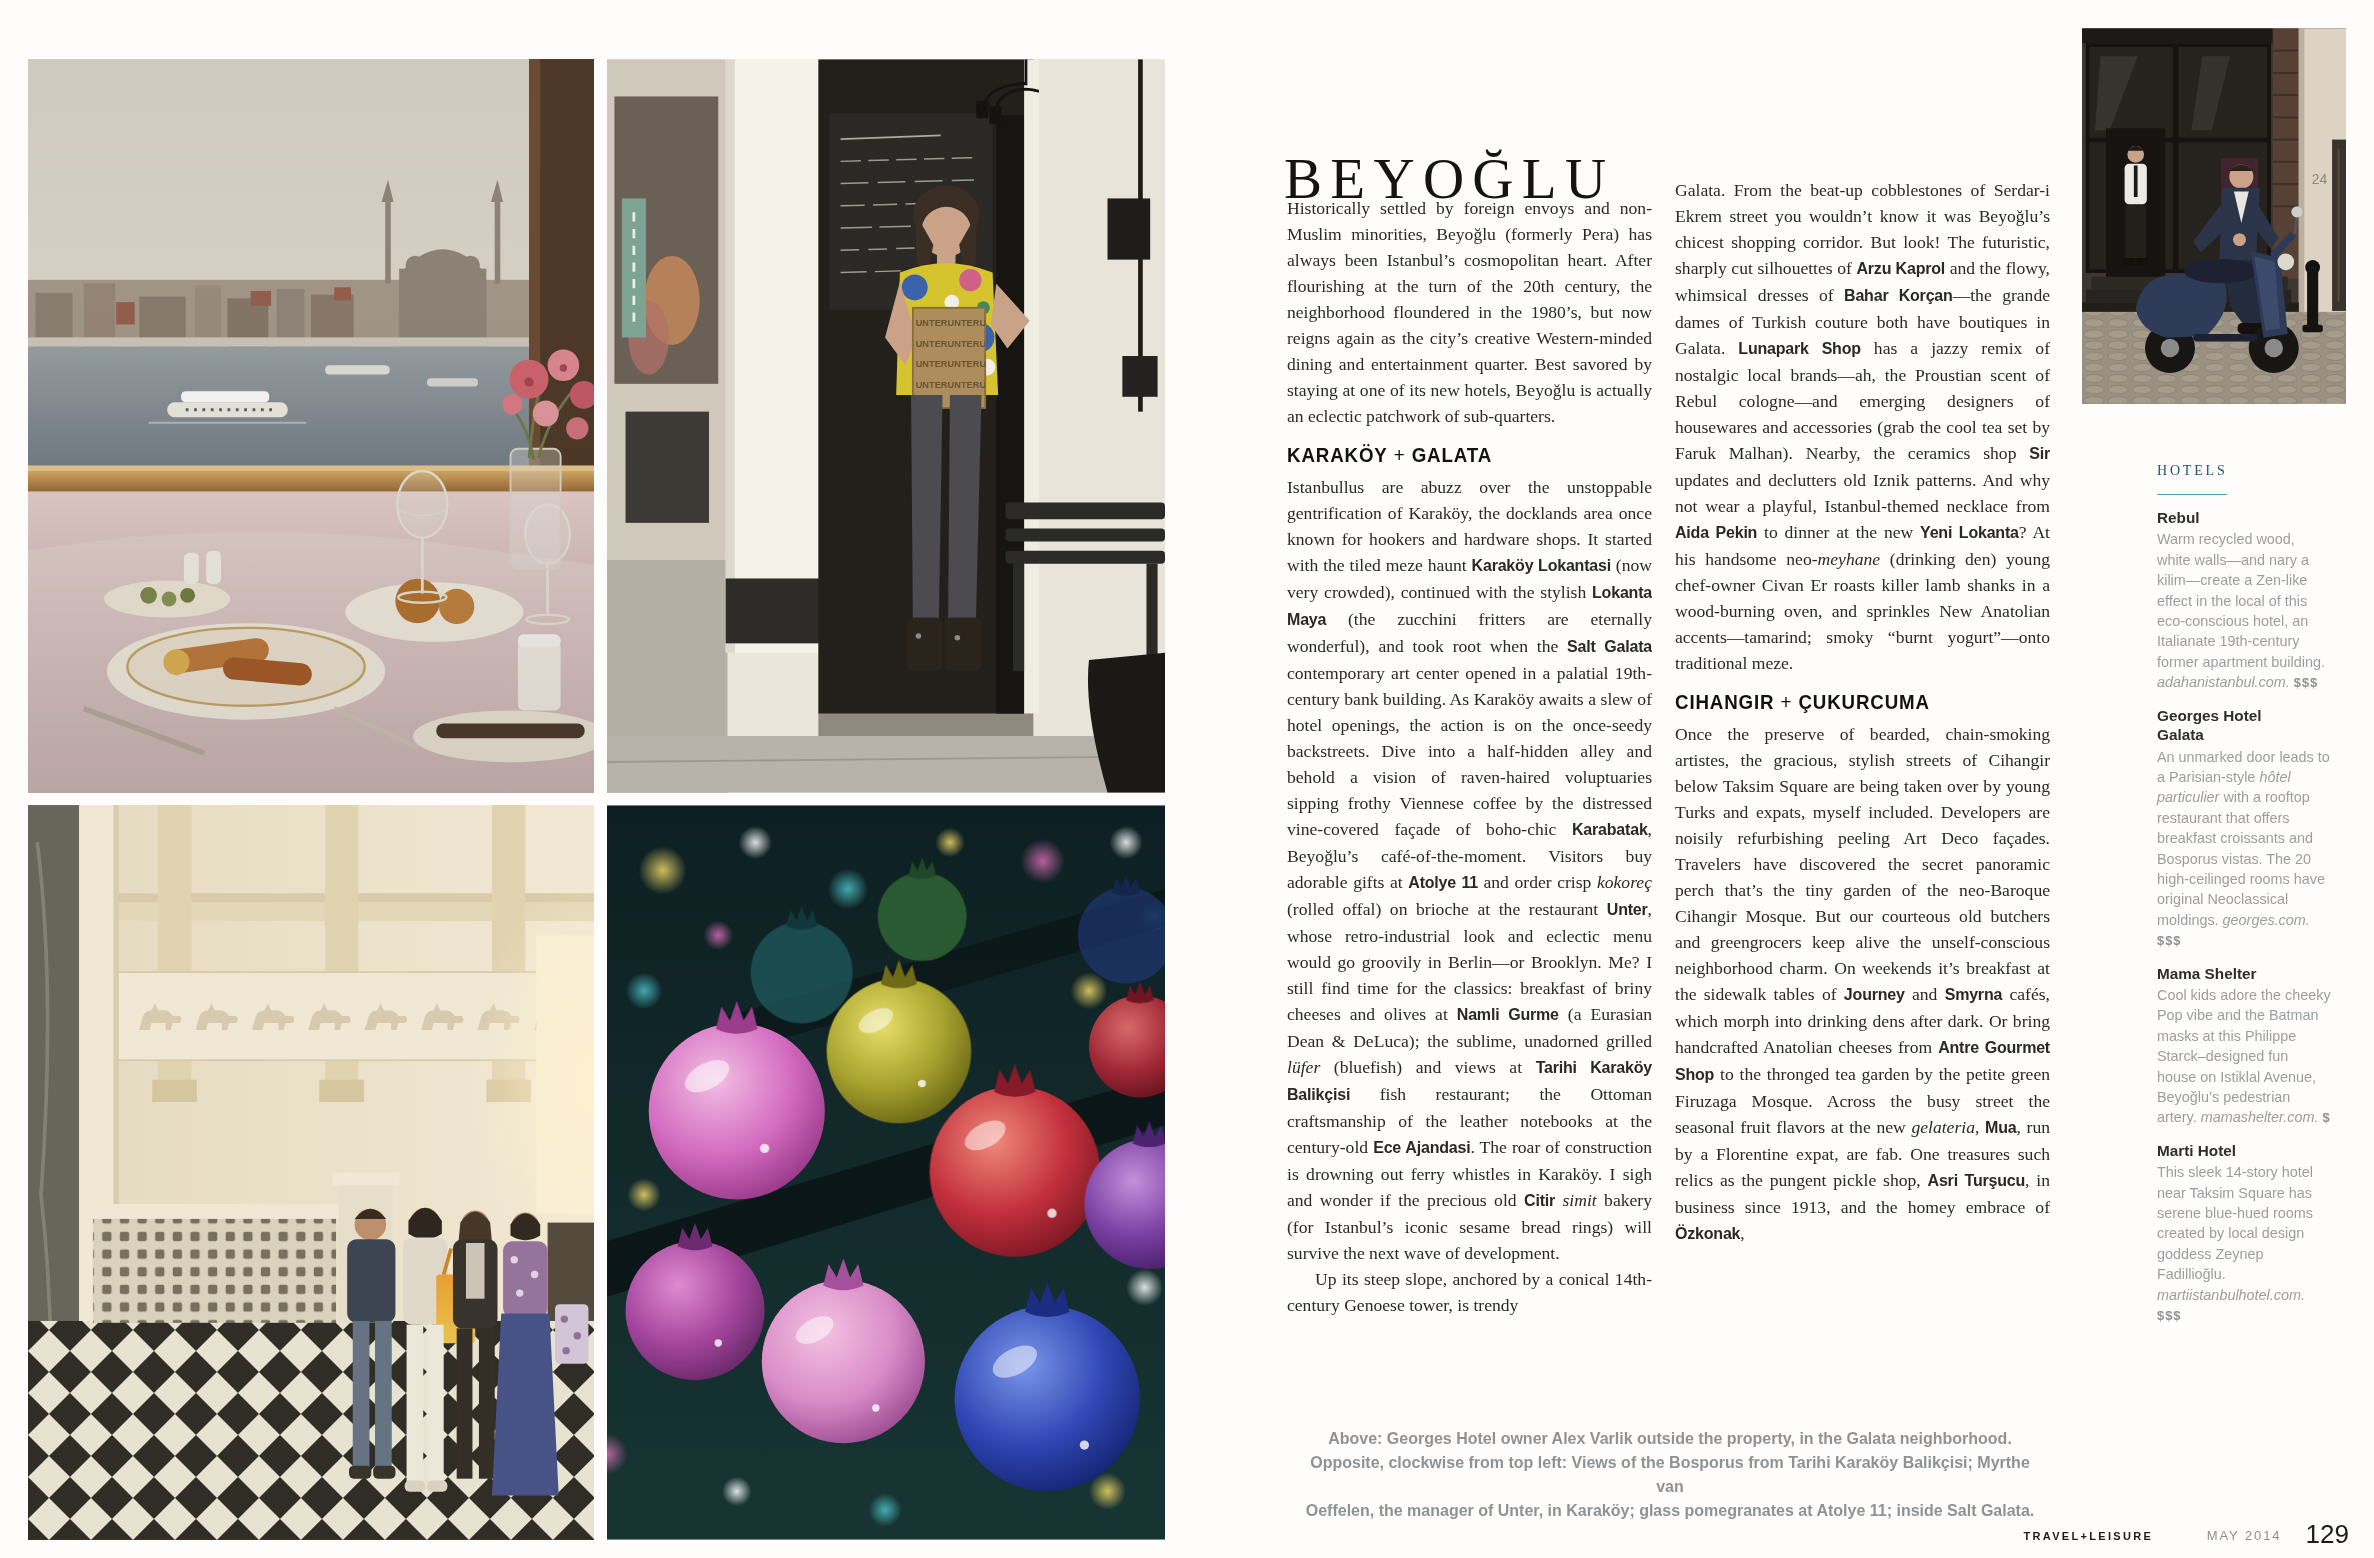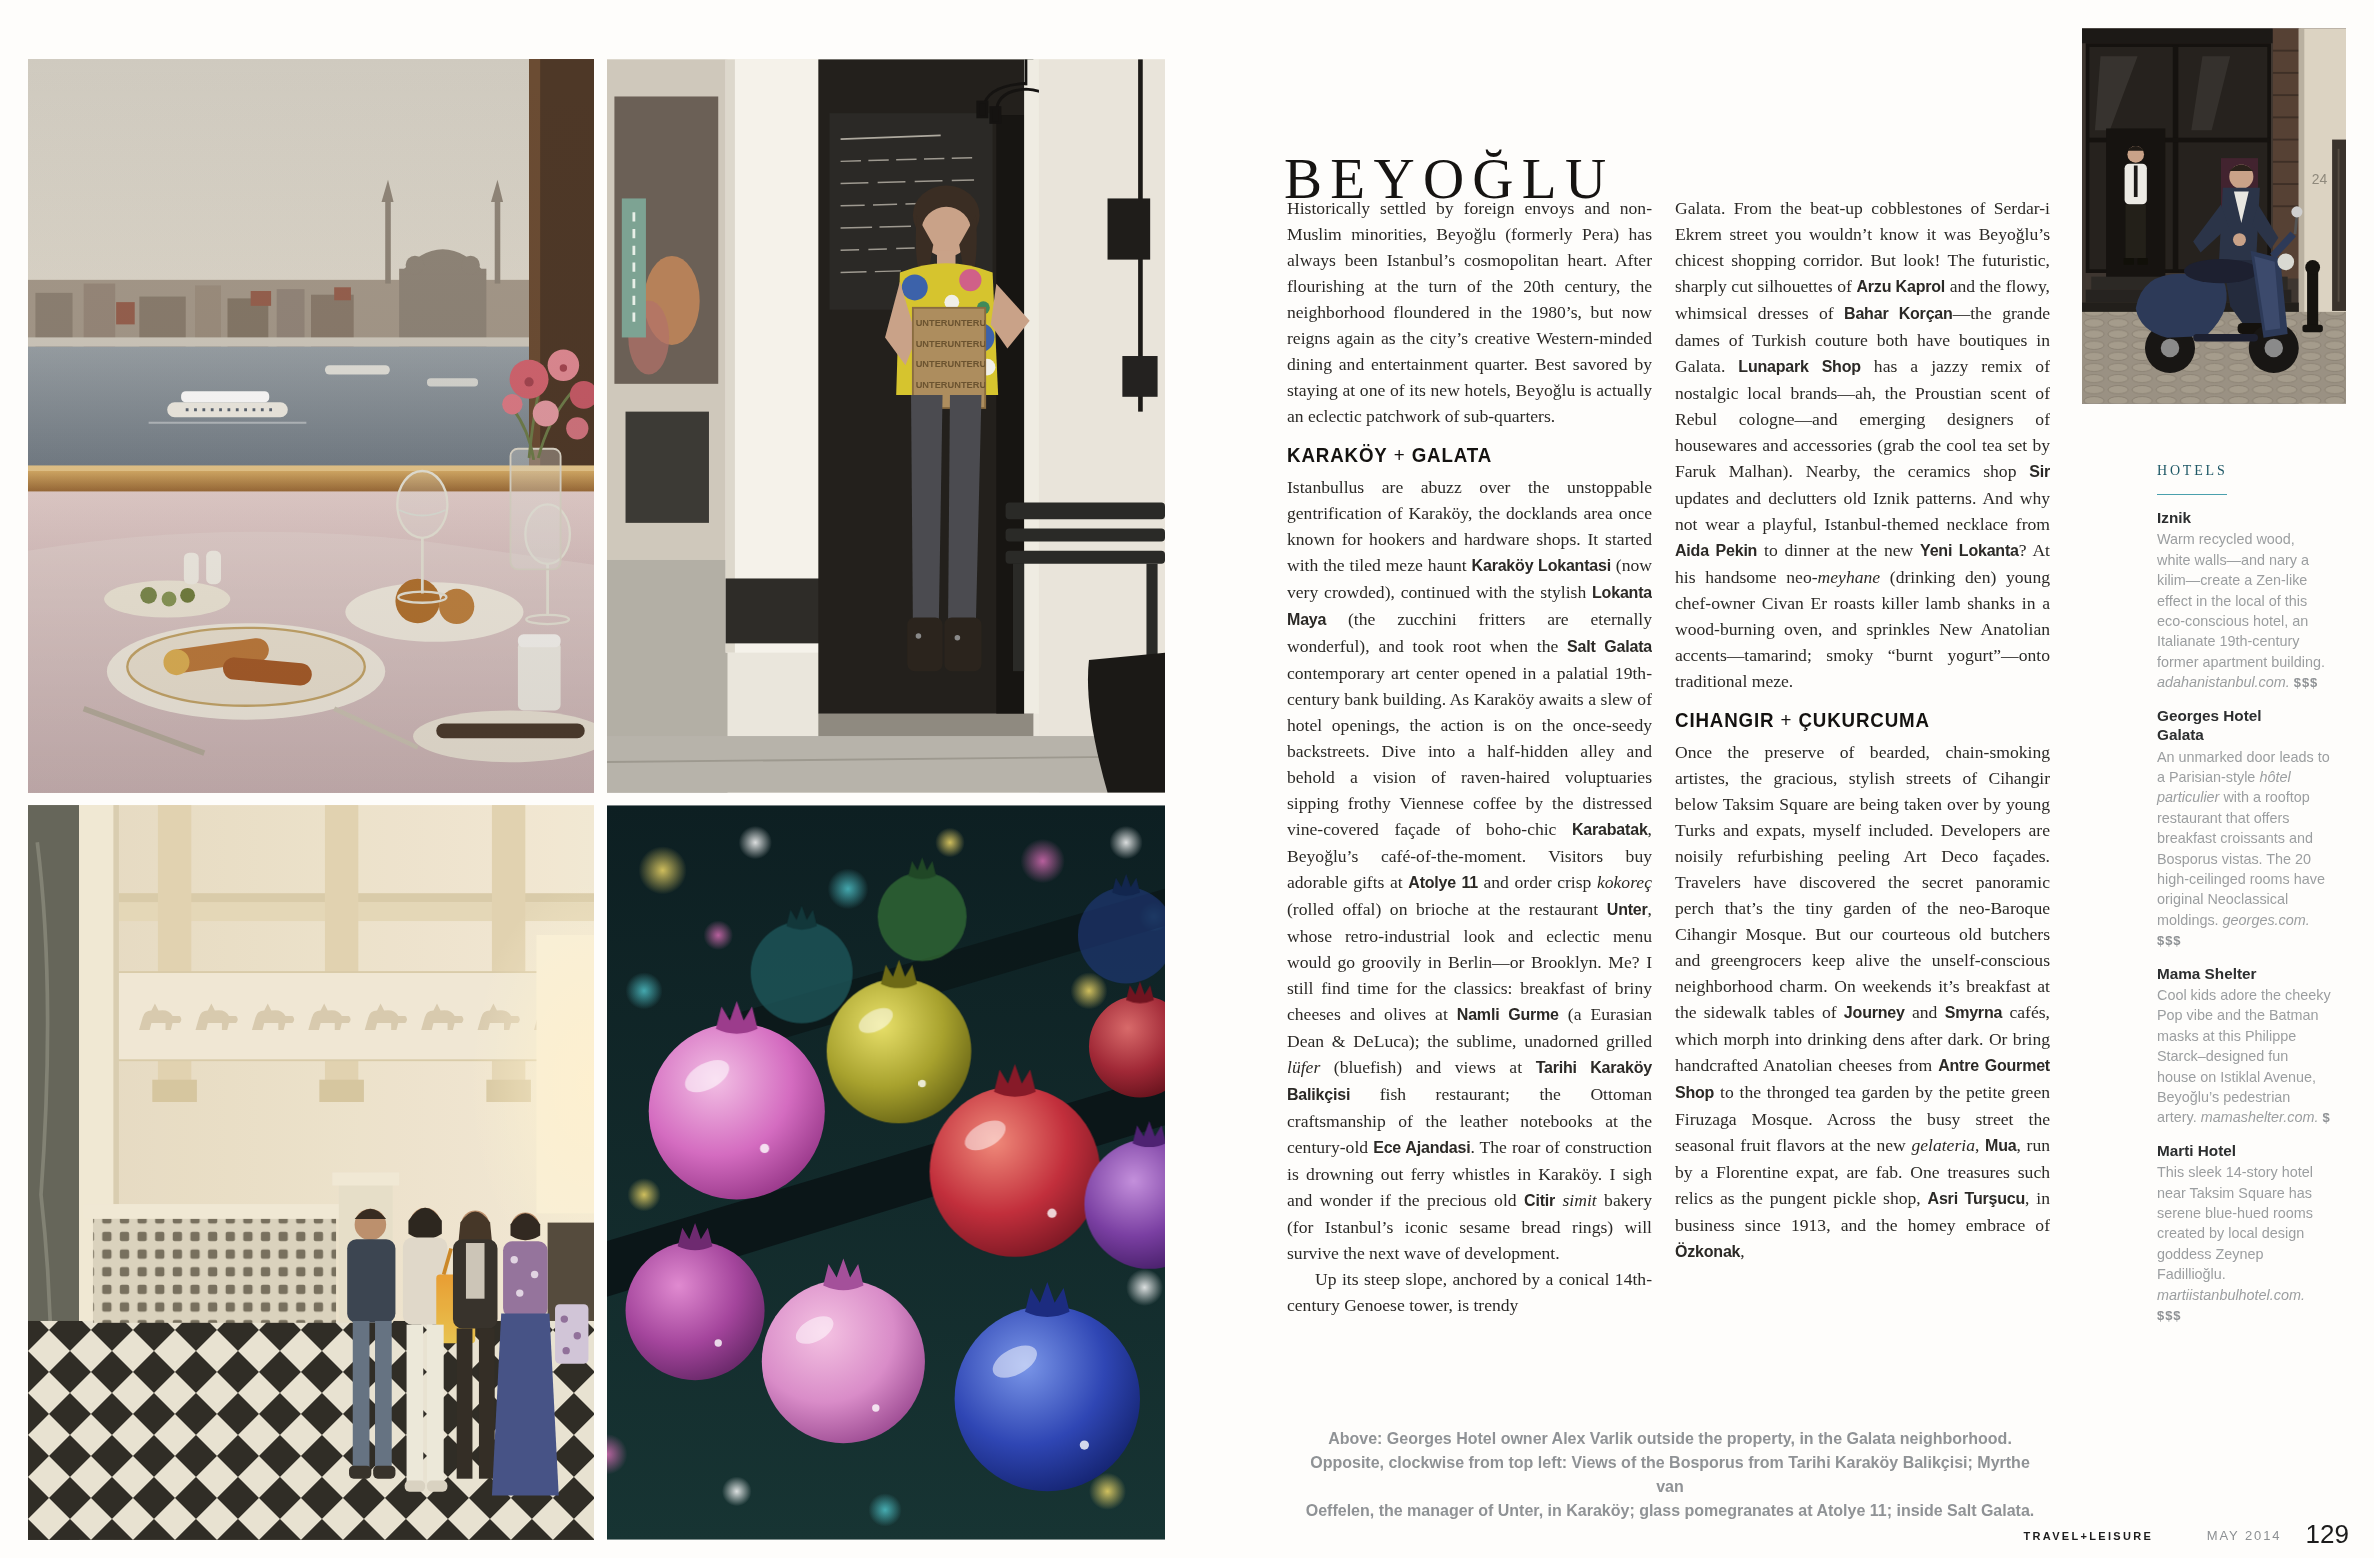--- a/index.html
+++ b/index.html
@@ -579,38 +579,38 @@
 
   <h1 class="page-title">BEYOĞLU</h1>
 
   <div class="col" style="left:1287px;top:195px;">
     <p><span>Historically settled by foreign envoys and non-Muslim minorities, Beyoğlu (formerly Pera) has always been Istanbul’s cosmopolitan heart. After flourishing at the turn of the 20th century, the neighborhood floundered in the 1980’s, but now reigns again as the city’s creative Western-minded dining and entertainment quarter. Best savored by staying at one of its new hotels, Beyoğlu is actually an eclectic patchwork of sub-quarters.</span></p>
     <h3 class="sec-head"><span>KARAKÖY</span><span class="rthin"> + </span><span>GALATA</span></h3>
     <p><span>Istanbullus are abuzz over the unstoppable gentrification of Karaköy, the docklands area once known for hookers and hardware shops. It started with the tiled meze haunt </span><span class="rb">Karaköy Lokantasi</span><span> (now very crowded), continued with the stylish </span><span class="rb">Lokanta Maya</span><span> (the zucchini fritters are eternally wonderful), and took root when the </span><span class="rb">Salt Galata</span><span> contemporary art center opened in a palatial 19th-century bank building. As Karaköy awaits a slew of hotel openings, the action is on the once-seedy backstreets. Dive into a half-hidden alley and behold a vision of raven-haired voluptuaries sipping frothy Viennese coffee by the distressed vine-covered façade of boho-chic </span><span class="rb">Karabatak</span><span>, Beyoğlu’s café-of-the-moment. Visitors buy adorable gifts at </span><span class="rb">Atolye 11</span><span> and order crisp </span><span class="ri">kokoreç</span><span> (rolled offal) on brioche at the restaurant </span><span class="rb">Unter</span><span>, whose retro-industrial look and eclectic menu would go groovily in Berlin—or Brooklyn. Me? I still find time for the classics: breakfast of briny cheeses and olives at </span><span class="rb">Namli Gurme</span><span> (a Eurasian Dean &amp; DeLuca); the sublime, unadorned grilled </span><span class="ri">lüfer</span><span> (bluefish) and views at </span><span class="rb">Tarihi Karaköy Balikçisi</span><span> fish restaurant; the Ottoman craftsmanship of the leather notebooks at the century-old </span><span class="rb">Ece Ajandasi</span><span>. The roar of construction is drowning out ferry whistles in Karaköy. I sigh and wonder if the precious old </span><span class="rb">Citir</span><span> </span><span class="ri">simit</span><span> bakery (for Istanbul’s iconic sesame bread rings) will survive the next wave of development.</span></p>
     <p class="indent"><span>Up its steep slope, anchored by a conical 14th-century Genoese tower, is trendy</span></p>
   </div>
 
-  <div class="col" style="left:1675px;top:195px;width:375px;">
+  <div class="col" style="left:1675px;top:177px;width:375px;">
     <p><span>Galata. From the beat-up cobblestones of Serdar-i Ekrem street you wouldn’t know it was Beyoğlu’s chicest shopping corridor. But look! The futuristic, sharply cut silhouettes of </span><span class="rb">Arzu Kaprol</span><span> and the flowy, whimsical dresses of </span><span class="rb">Bahar Korçan</span><span>—the grande dames of Turkish couture both have boutiques in Galata. </span><span class="rb">Lunapark Shop</span><span> has a jazzy remix of nostalgic local brands—ah, the Proustian scent of Rebul cologne—and emerging designers of housewares and accessories (grab the cool tea set by Faruk Malhan). Nearby, the ceramics shop </span><span class="rb">Sir</span><span> updates and declutters old Iznik patterns. And why not wear a playful, Istanbul-themed necklace from </span><span class="rb">Aida Pekin</span><span> to dinner at the new </span><span class="rb">Yeni Lokanta</span><span>? At his handsome neo-</span><span class="ri">meyhane</span><span> (drinking den) young chef-owner Civan Er roasts killer lamb shanks in a wood-burning oven, and sprinkles New Anatolian accents—tamarind; smoky “burnt yogurt”—onto traditional meze.</span></p>
     <h3 class="sec-head"><span>CIHANGIR</span><span class="rthin"> + </span><span>ÇUKURCUMA</span></h3>
     <p><span>Once the preserve of bearded, chain-smoking artistes, the gracious, stylish streets of Cihangir below Taksim Square are being taken over by young Turks and expats, myself included. Developers are noisily refurbishing peeling Art Deco façades. Travelers have discovered the secret panoramic perch that’s the tiny garden of the neo-Baroque Cihangir Mosque. But our courteous old butchers and greengrocers keep alive the unself-conscious neighborhood charm. On weekends it’s breakfast at the sidewalk tables of </span><span class="rb">Journey</span><span> and </span><span class="rb">Smyrna</span><span> cafés, which morph into drinking dens after dark. Or bring handcrafted Anatolian cheeses from </span><span class="rb">Antre Gourmet Shop</span><span> to the thronged tea garden by the petite green Firuzaga Mosque. Across the busy street the seasonal fruit flavors at the new </span><span class="ri">gelateria</span><span>, </span><span class="rb">Mua</span><span>, run by a Florentine expat, are fab. One treasures such relics as the pungent pickle shop, </span><span class="rb">Asri Turşucu</span><span>, in business since 1913, and the homey embrace of </span><span class="rb">Özkonak</span><span>,</span></p>
   </div>
 
   <div class="caption">
     <div>Above: Georges Hotel owner Alex Varlik outside the property, in the Galata neighborhood.</div>
     <div>Opposite, clockwise from top left: Views of the Bosporus from Tarihi Karaköy Balikçisi; Myrthe van</div>
     <div>Oeffelen, the manager of Unter, in Karaköy; glass pomegranates at Atolye 11; inside Salt Galata.</div>
   </div>
 
   <div class="sidebar">
     <div class="hotels-label">HOTELS</div>
     <div>
 
         <div class="hotel">
-          <div class="hotel-name">Iznik</div>
+          <div class="hotel-name">Rebul</div>
           <div class="hotel-desc"><span>Warm recycled wood, white walls—and nary a kilim—create a Zen-like effect in the local of this eco-conscious hotel, an Italianate 19th-century former apartment building. </span><span class="ri">adahanistanbul.com.</span><span> </span><span class="rb">$$$</span></div>
         </div>
 
         <div class="hotel">
           <div class="hotel-name">Georges Hotel
 Galata</div>
           <div class="hotel-desc"><span>An unmarked door leads to a Parisian-style </span><span class="ri">hôtel particulier</span><span> with a rooftop restaurant that offers breakfast croissants and Bosporus vistas. The 20 high-ceilinged rooms have original Neoclassical moldings. </span><span class="ri">georges.com.</span><span> </span><span class="rb">$$$</span></div>
         </div>
 
         <div class="hotel">

